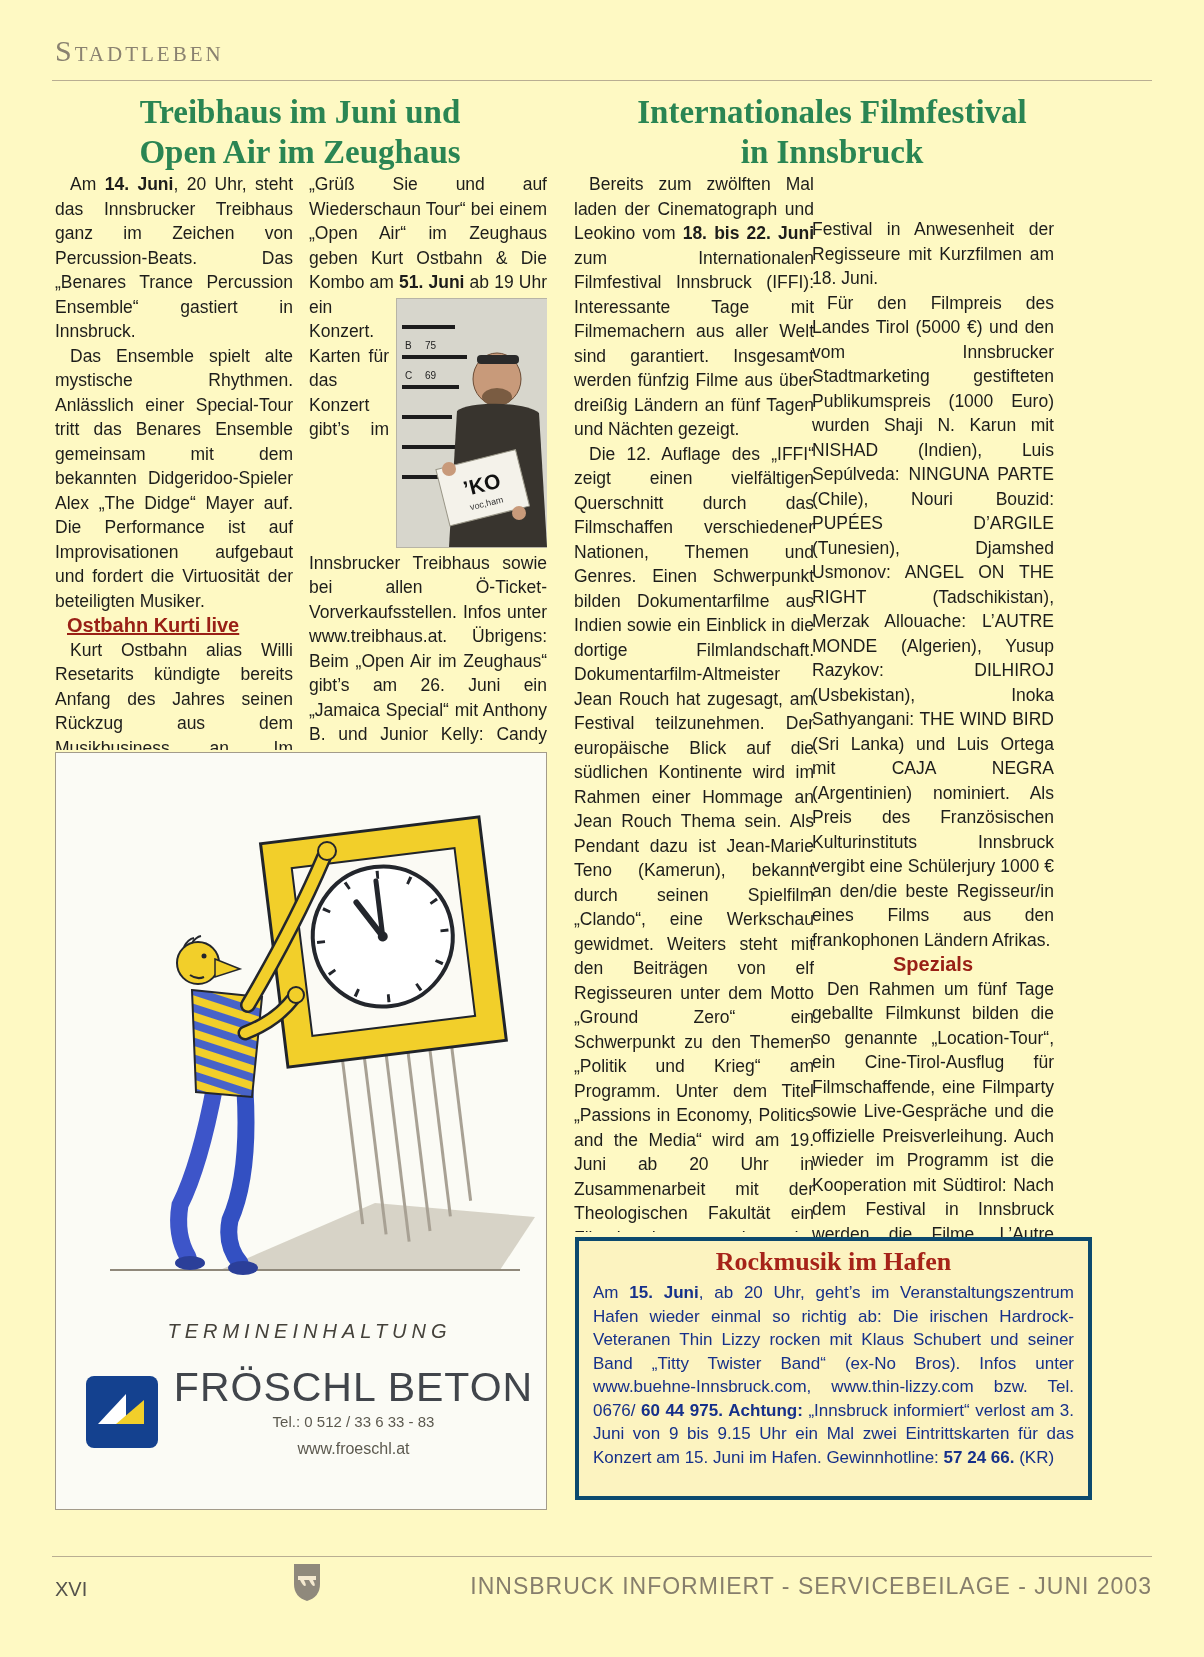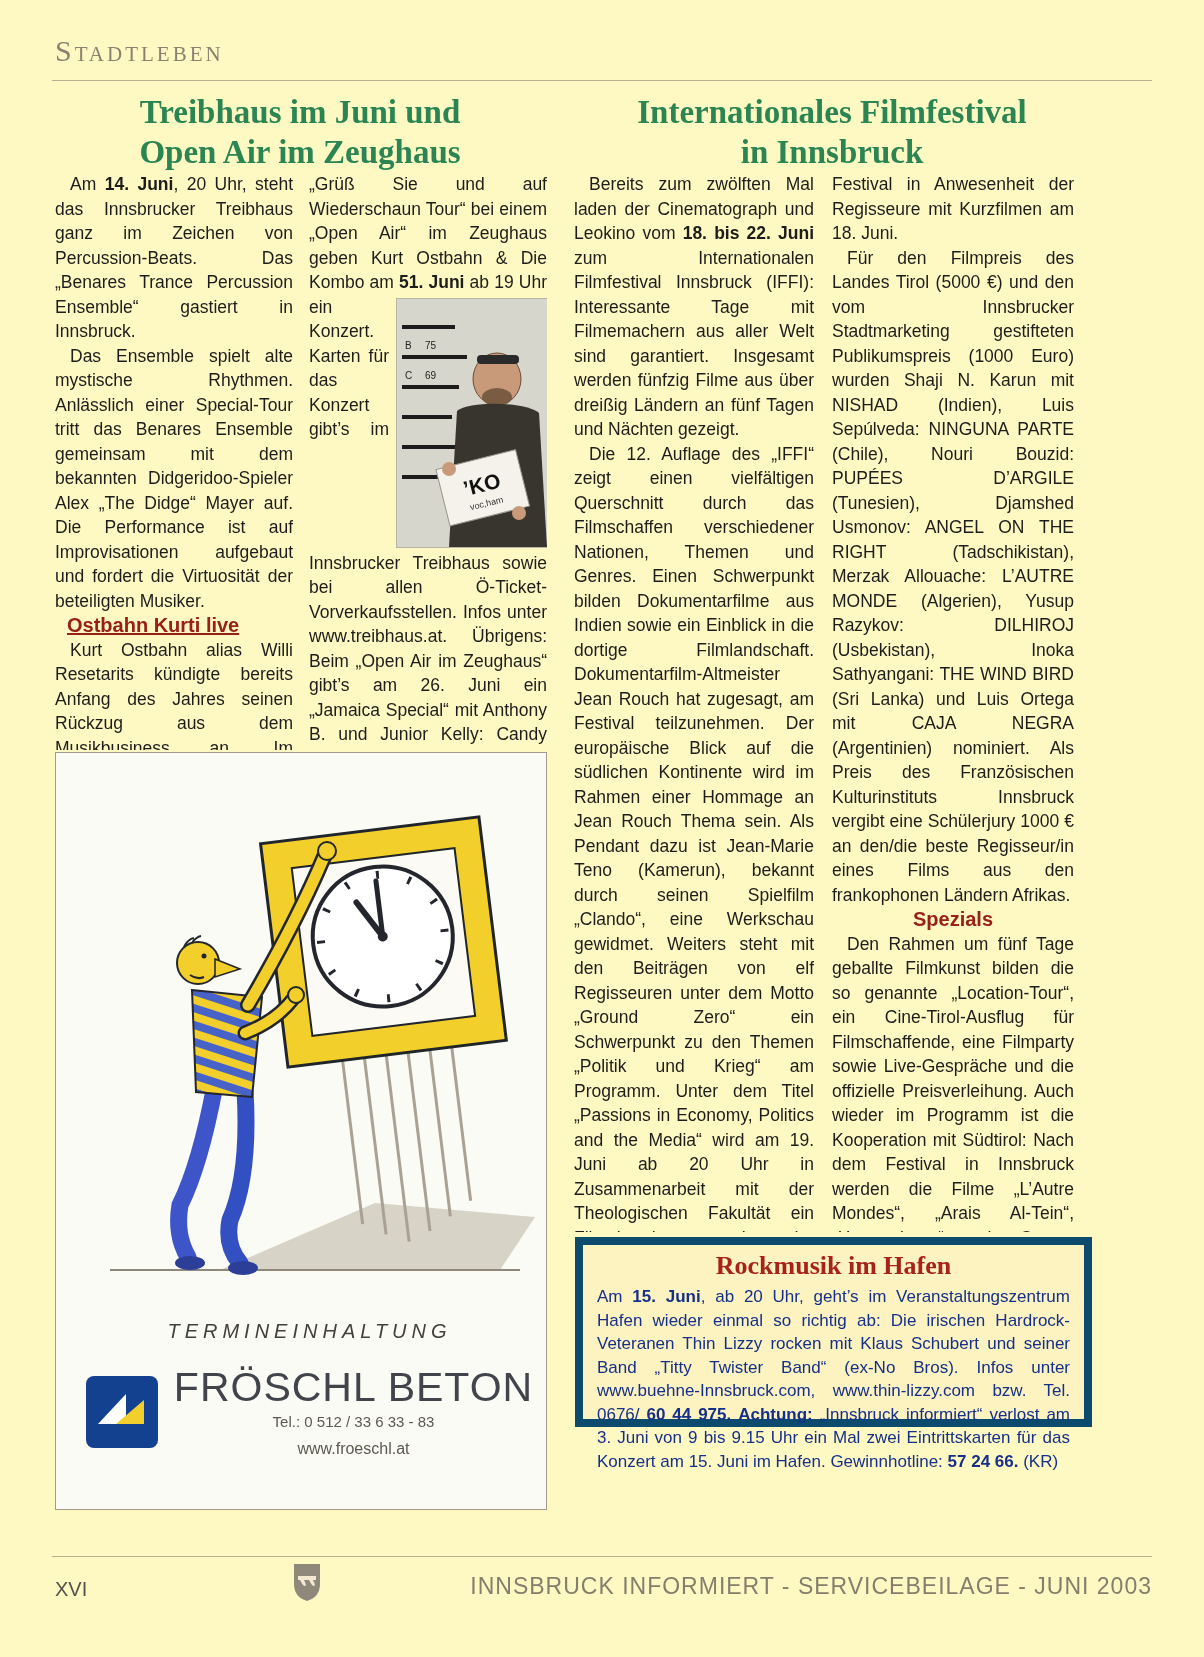--- a/index.html
+++ b/index.html
@@ -31,21 +31,21 @@
 
   
   .col {
     position:absolute; top:172px; overflow:hidden;
     font-size:17.5px; line-height:24.5px; text-align:justify;
     hyphens:auto;
   }
   .col1 { left:55px;  width:238px; height:578px; }
   .col2 { left:309px; width:238px; height:578px; }
   .col3 { left:574px; width:240px; height:1060px; }
-  .col4 { left:832px; width:242px; height:1060px; }
+  .col4 { left:812px; width:242px; height:1060px;margin-top:45px; }
   .col p { margin:0; }
   .indent { text-indent:15px; }
   .b, .seg-b { font-weight:700; }
   .subhead {
     font-weight:700; font-size:20px; color:#992016;
     margin:12px 0 4px 0; text-indent:0;
   }
   .subhead-left { text-align:left; padding-left:12px;text-decoration:underline; }
   .subhead-center { text-align:center; }
 
@@ -74,22 +74,22 @@
   .ad-logo-square { width:72px; height:72px; }
   .ad-brand-col { display:flex; flex-direction:column; align-items:center; }
   .ad-brand {
     font-size:41px; letter-spacing:1px; color:#41454b; line-height:44px;
   }
   .ad-phone { font-size:15px; color:#5c594f; margin-top:4px; }
   .ad-web   { font-size:16px; color:#5c594f; margin-top:10px;text-align:right; }
 
   
   .rock-box {
-    position:absolute; left:575px; top:1237px; width:517px; height:190px;
-    border:8px solid #0c4a6e; background:#fcf3c0; box-sizing:border-box;
+    position:absolute; left:575px; top:1237px; width:517px; height:263px;
+    border:4px solid #0c4a6e; background:#fcf3c0; box-sizing:border-box;
     padding:6px 14px 8px 14px;
   }
   .rock-title {
     text-align:center; font-family:"Liberation Serif", serif;
     font-weight:700; font-size:26px; color:#a62319; margin:0 0 4px 0;
   }
   .rock-body {
     font-size:17px; line-height:23.5px; text-align:justify;
     color:#16308a; margin:0;
   }

